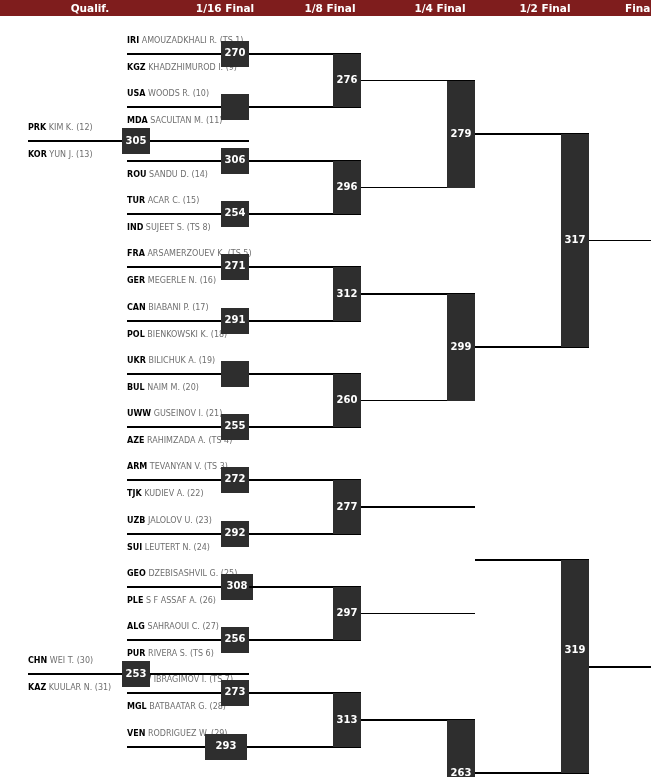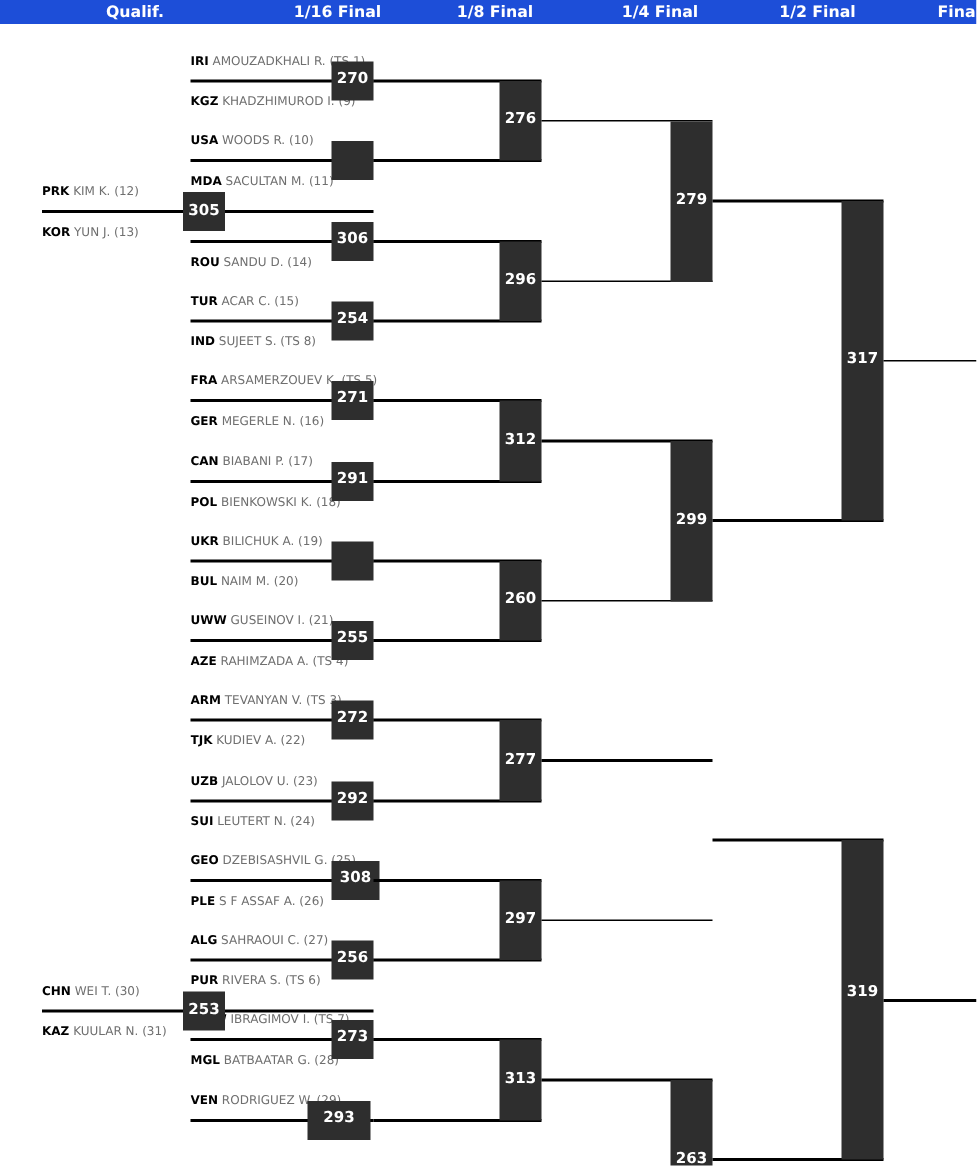--- a/index.html
+++ b/index.html
@@ -4,21 +4,21 @@
 <style>
   html,body{margin:0;padding:0;background:#ffffff;}
   body{
     width:651px;height:777px;position:relative;overflow:hidden;
     font-family:"DejaVu Sans","Liberation Sans",sans-serif;
     -webkit-font-smoothing:none;
   }
   
   #header-bar{
     position:absolute;left:0;top:0;width:651px;height:16px;
-    background:#1d4ed8;color:#ffffff;
+    background:#7f1d1d;color:#ffffff;
   }
   #header-bar .hcell{
     position:absolute;top:0;height:16px;line-height:16px;
     font-size:10.5px;font-weight:bold;text-align:center;white-space:nowrap;
     color:#ffffff;
   }
   
   #bracket{position:absolute;left:0;top:16px;width:651px;height:761px;}
   .competitor{
     position:absolute;height:13px;line-height:13px;
@@ -195,16 +195,16 @@
     </div>
     <div class="rule" style="left: 475px; top: 117.2px; width: 114px;"></div>
     <div class="rule" style="left: 475px; top: 330.45px; width: 114px;"></div>
     <div class="scorebox" style="left: 561px; top: 118px; width: 28px; height: 213.25px;">
       <span class="sv" style="top: 100.125px;">317</span>
     </div>
     <div class="rule" style="left: 589px; top: 223.825px; width: 62px;"></div>
     <div class="rule" style="left: 475px; top: 543.45px; width: 114px;"></div>
     <div class="rule" style="left: 475px; top: 756.45px; width: 114px;"></div>
     <div class="scorebox" style="left: 561px; top: 544.25px; width: 28px; height: 213px;">
-      <span class="sv" style="top: 96px;">319</span>
+      <span class="sv" style="top: 84px;">319</span>
     </div>
     <div class="rule" style="left: 589px; top: 649.95px; width: 62px;"></div>
   </div>
 
 </body></html>

